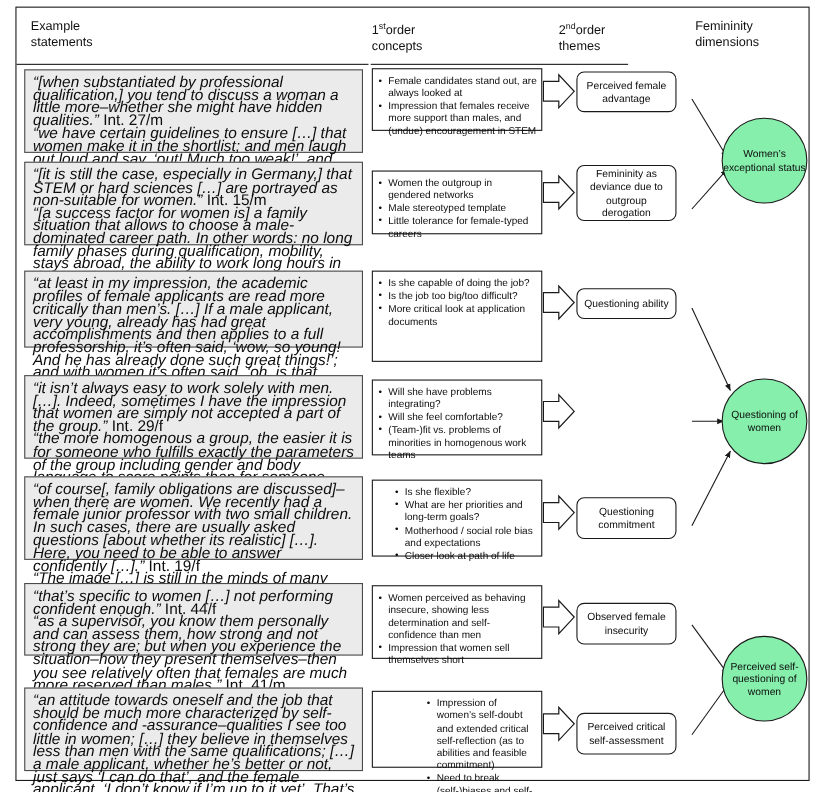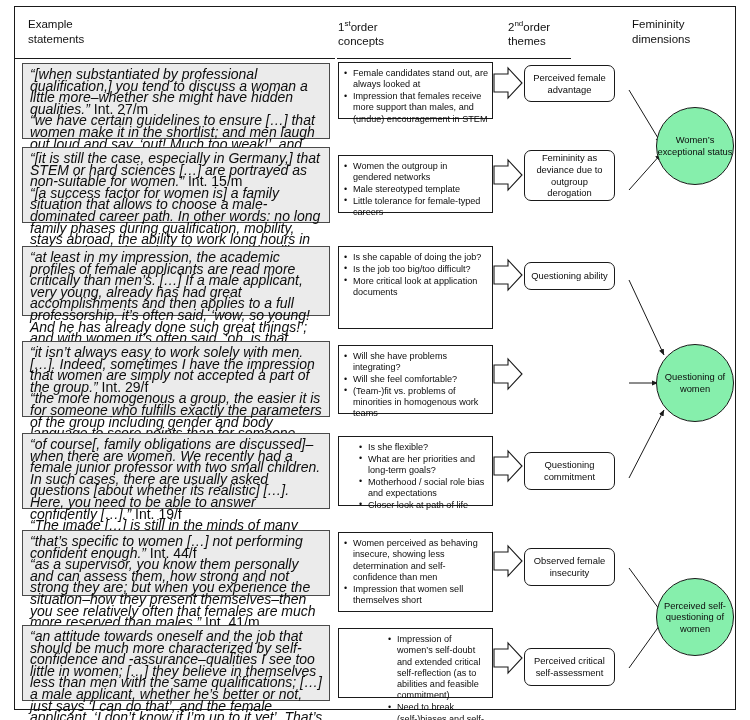--- a/index.html
+++ b/index.html
@@ -256,21 +256,21 @@
 
   <div class="concept" id="concept-5" style="top:436px;height:70px;padding-left:19px;">
     <ul>
       <li>Is she flexible?</li>
       <li>What are her priorities and long-term goals?</li>
       <li>Motherhood / social role bias and expectations</li>
       <li>Closer look at path of life</li>
     </ul>
   </div>
 
-  <div class="concept" id="concept-6" style="top:532px;height:80px;">
+  <div class="concept" id="concept-6" style="top:532px;height:67px;">
     <ul>
       <li>Women perceived as behaving insecure, showing less determination and self-confidence than men</li>
       <li>Impression that women sell themselves short</li>
     </ul>
   </div>
 
   <div class="concept" id="concept-7" style="top:628px;height:70px;padding-left:48px;">
     <ul>
       <li>Impression of women’s self-doubt and extended critical self-reflection (as to abilities and feasible commitment)</li>
       <li>Need to break (self-)biases and self-limiting behavior</li>

